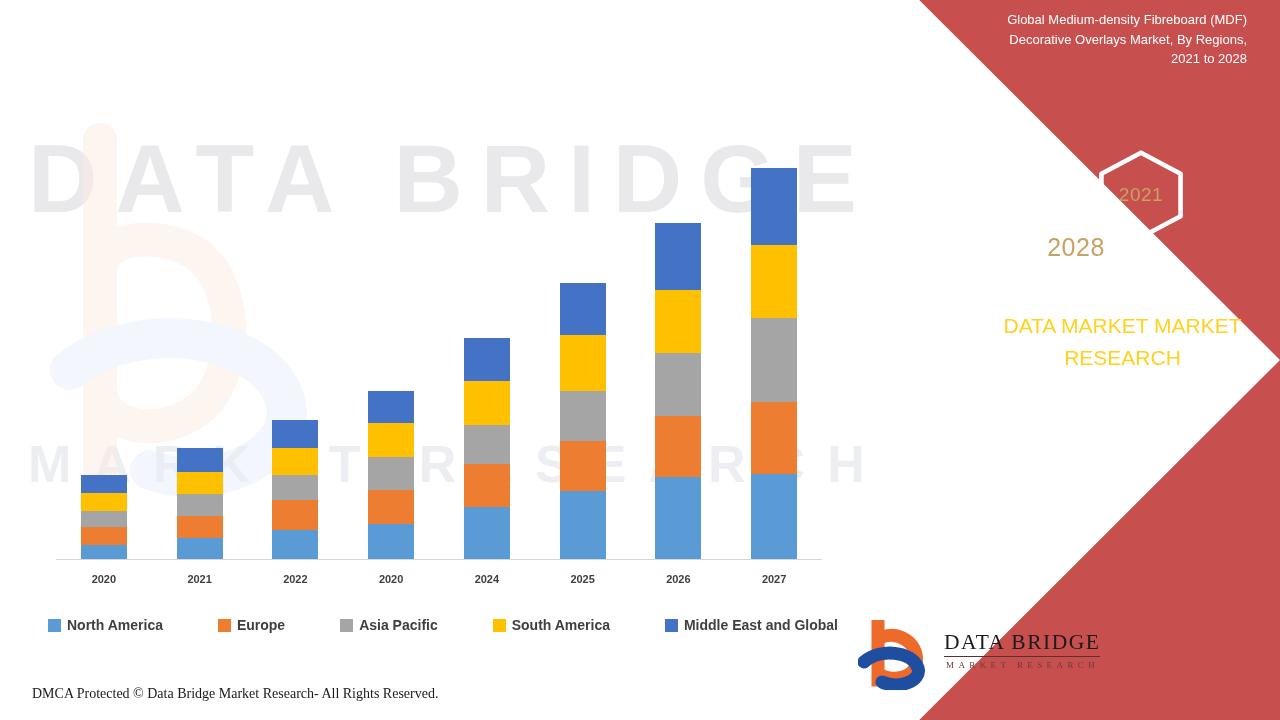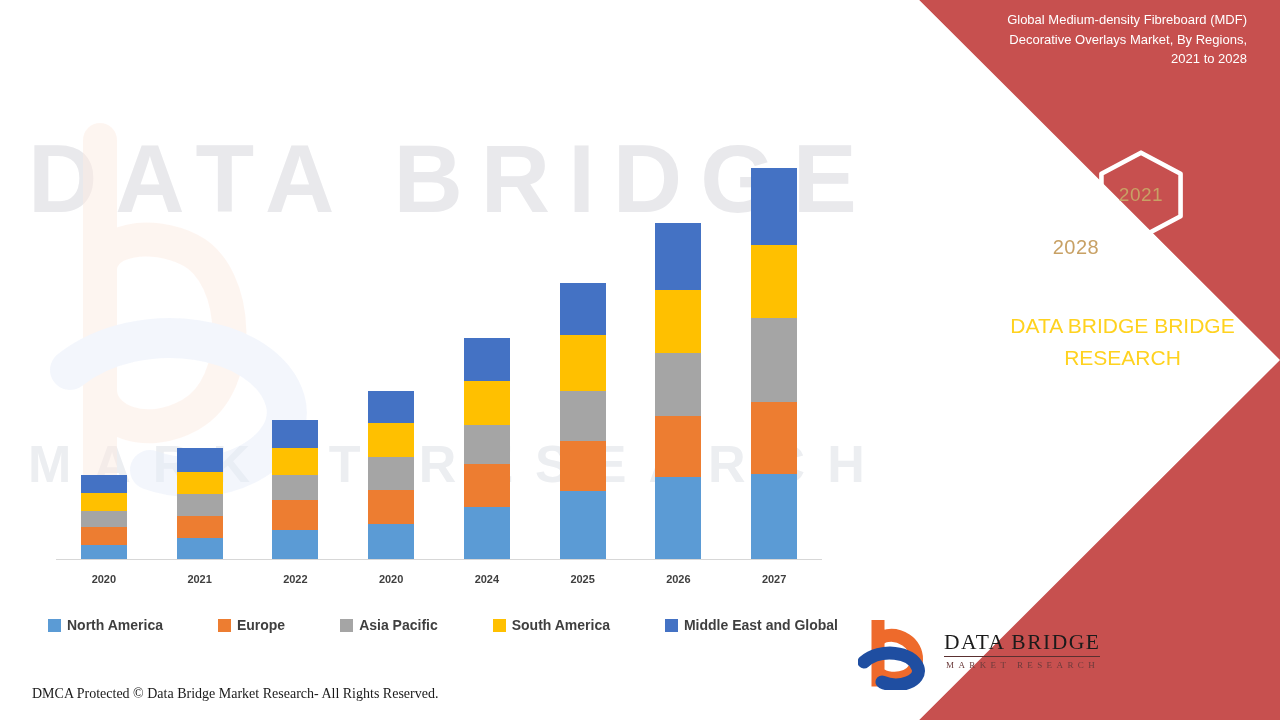--- a/index.html
+++ b/index.html
@@ -173,21 +173,21 @@
   }
   .hex-2021 { left: 100px; top: 0px; width: 92px; height: 94px; }
   .hex-2028 { left: 25px; top: 42px; width: 112px; height: 114px; }
   .hex svg { position: absolute; inset: 0; width: 100%; height: 100%; }
   .hex-label {
     position: relative;
     color: #c8a165;
     font-size: 19px;
     letter-spacing: .5px;
   }
-  .hex-2028 .hex-label { font-size: 20px; }
+  .hex-2028 .hex-label { font-size: 25px; }
   .brand {
     position: absolute;
     left: 0; top: 310px;
     width: 440px;
     padding-left: 125px;
     text-align: center;
     font-size: 21px;
     line-height: 1.5;
     color: #ffd21f;
   }
@@ -360,21 +360,21 @@
         <span class="hex-label">2021</span>
       </div>
       <div class="hex hex-2028">
         <svg viewBox="0 0 100 100">
           <polygon points="50,4 93,27 93,73 50,96 7,73 7,27" fill="none" stroke="#ffffff" stroke-width="5" stroke-linejoin="round"></polygon>
         </svg>
         <span class="hex-label">2028</span>
       </div>
     </div>
 
-    <div class="brand">DATA BRIDGE BRIDGE RESEARCH</div>
+    <div class="brand">DATA MARKET MARKET RESEARCH</div>
 
     <div class="logo-box">
       <svg width="80" height="70" viewBox="0 0 80 70">
         <path d="M20 4 L20 60 M20 24 C20 15 36 12 48 20 C62 29 62 50 48 56 C36 61 20 57 20 50" fill="none" stroke="#ee6a2b" stroke-width="13" stroke-linecap="square"></path>
         <path d="M6 42 C22 28 54 31 60 48 C64 60 42 70 24 62" fill="none" stroke="#1f4ea1" stroke-width="13" stroke-linecap="round"></path>
       </svg>
       <div class="logo-text">DATA BRIDGE</div>
       <div class="logo-underline"></div>
       <div class="logo-sub">MARKET RESEARCH</div>
     </div>

